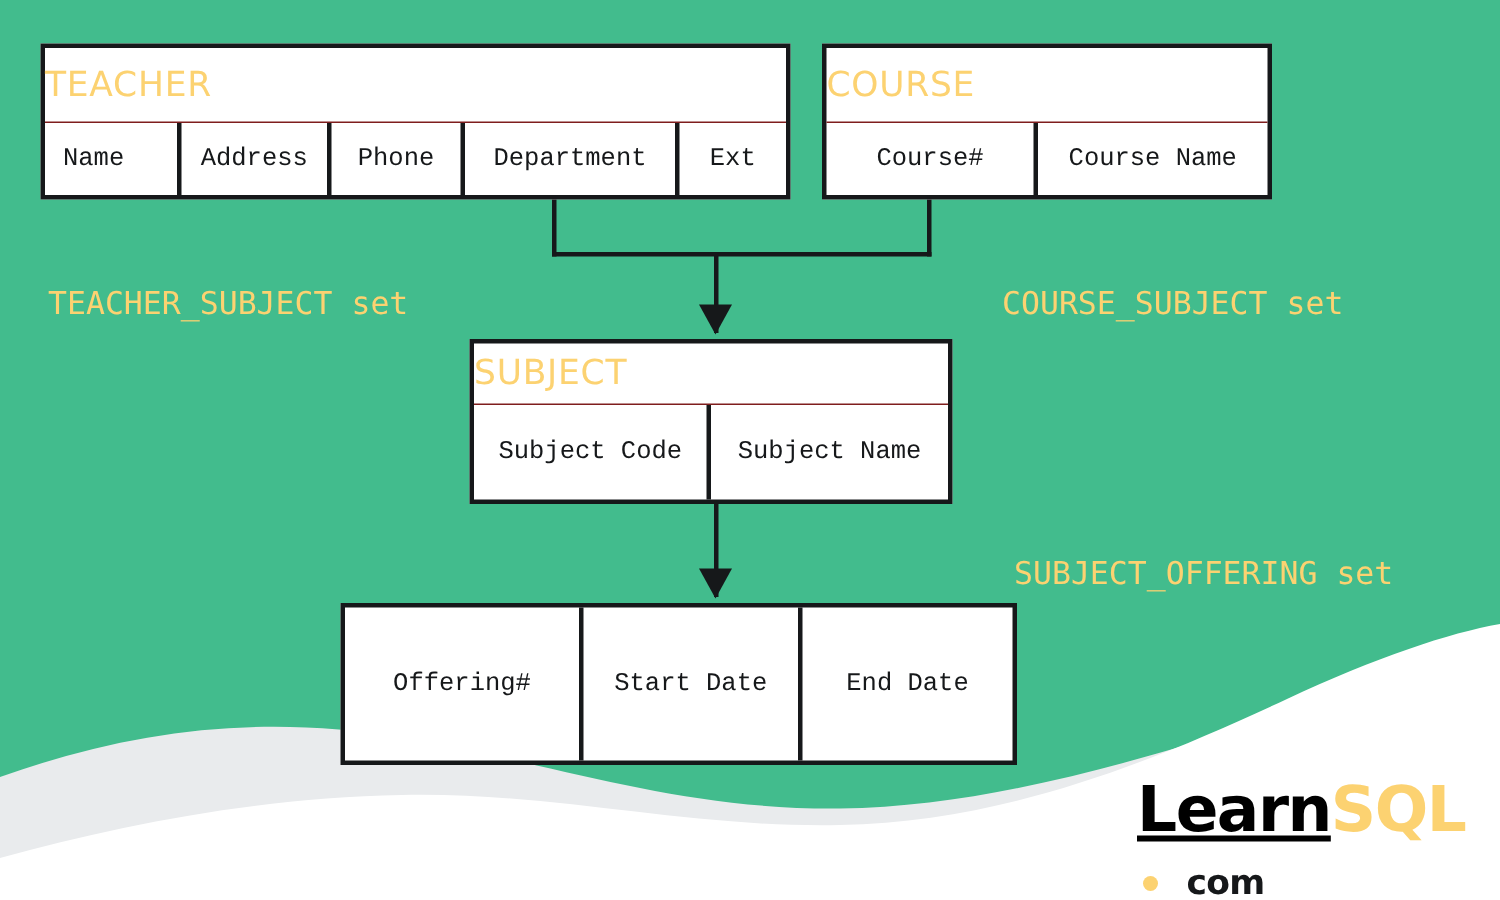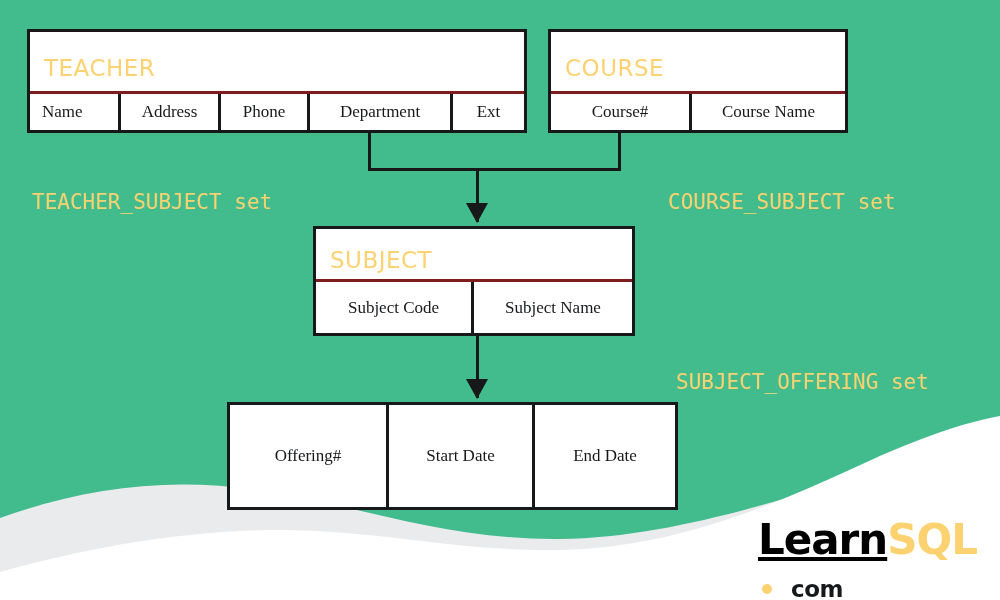--- a/index.html
+++ b/index.html
@@ -38,44 +38,42 @@
     background: #ffffff;
     border: 3px solid #16181a;
     display: flex;
     flex-direction: column;
   }
   .entity-title {
     box-sizing: border-box;
     color: #fcd271;
     display: flex;
     align-items: center;
-    padding-left: 14px;
-    border-bottom: 3px solid #7f1d1d;
+    border-bottom: 1px solid #7f1d1d;
     letter-spacing: 0.5px;
     white-space: nowrap;
-    margin-top: 12px;
   }
   .entity-title.sans {
     font-family: "DejaVu Sans", sans-serif;
     font-size: 23px;
   }
   .entity-title.mono {
     font-family: "DejaVu Sans Mono", monospace;
     font-size: 21px;
   }
   .attr-row {
     display: flex;
     flex: 1 1 auto;
   }
   .attr-cell {
     box-sizing: border-box;
     display: flex;
     align-items: center;
     justify-content: center;
-    font-family: Liberation Serif, serif;
+    font-family: Liberation Mono, monospace;
     font-size: 17px;
     color: #16181a;
     border-left: 3px solid #16181a;
     white-space: nowrap;
     overflow: hidden;
   }
   .attr-cell:first-child {
     border-left: none;
   }
   .attr-cell.left {

